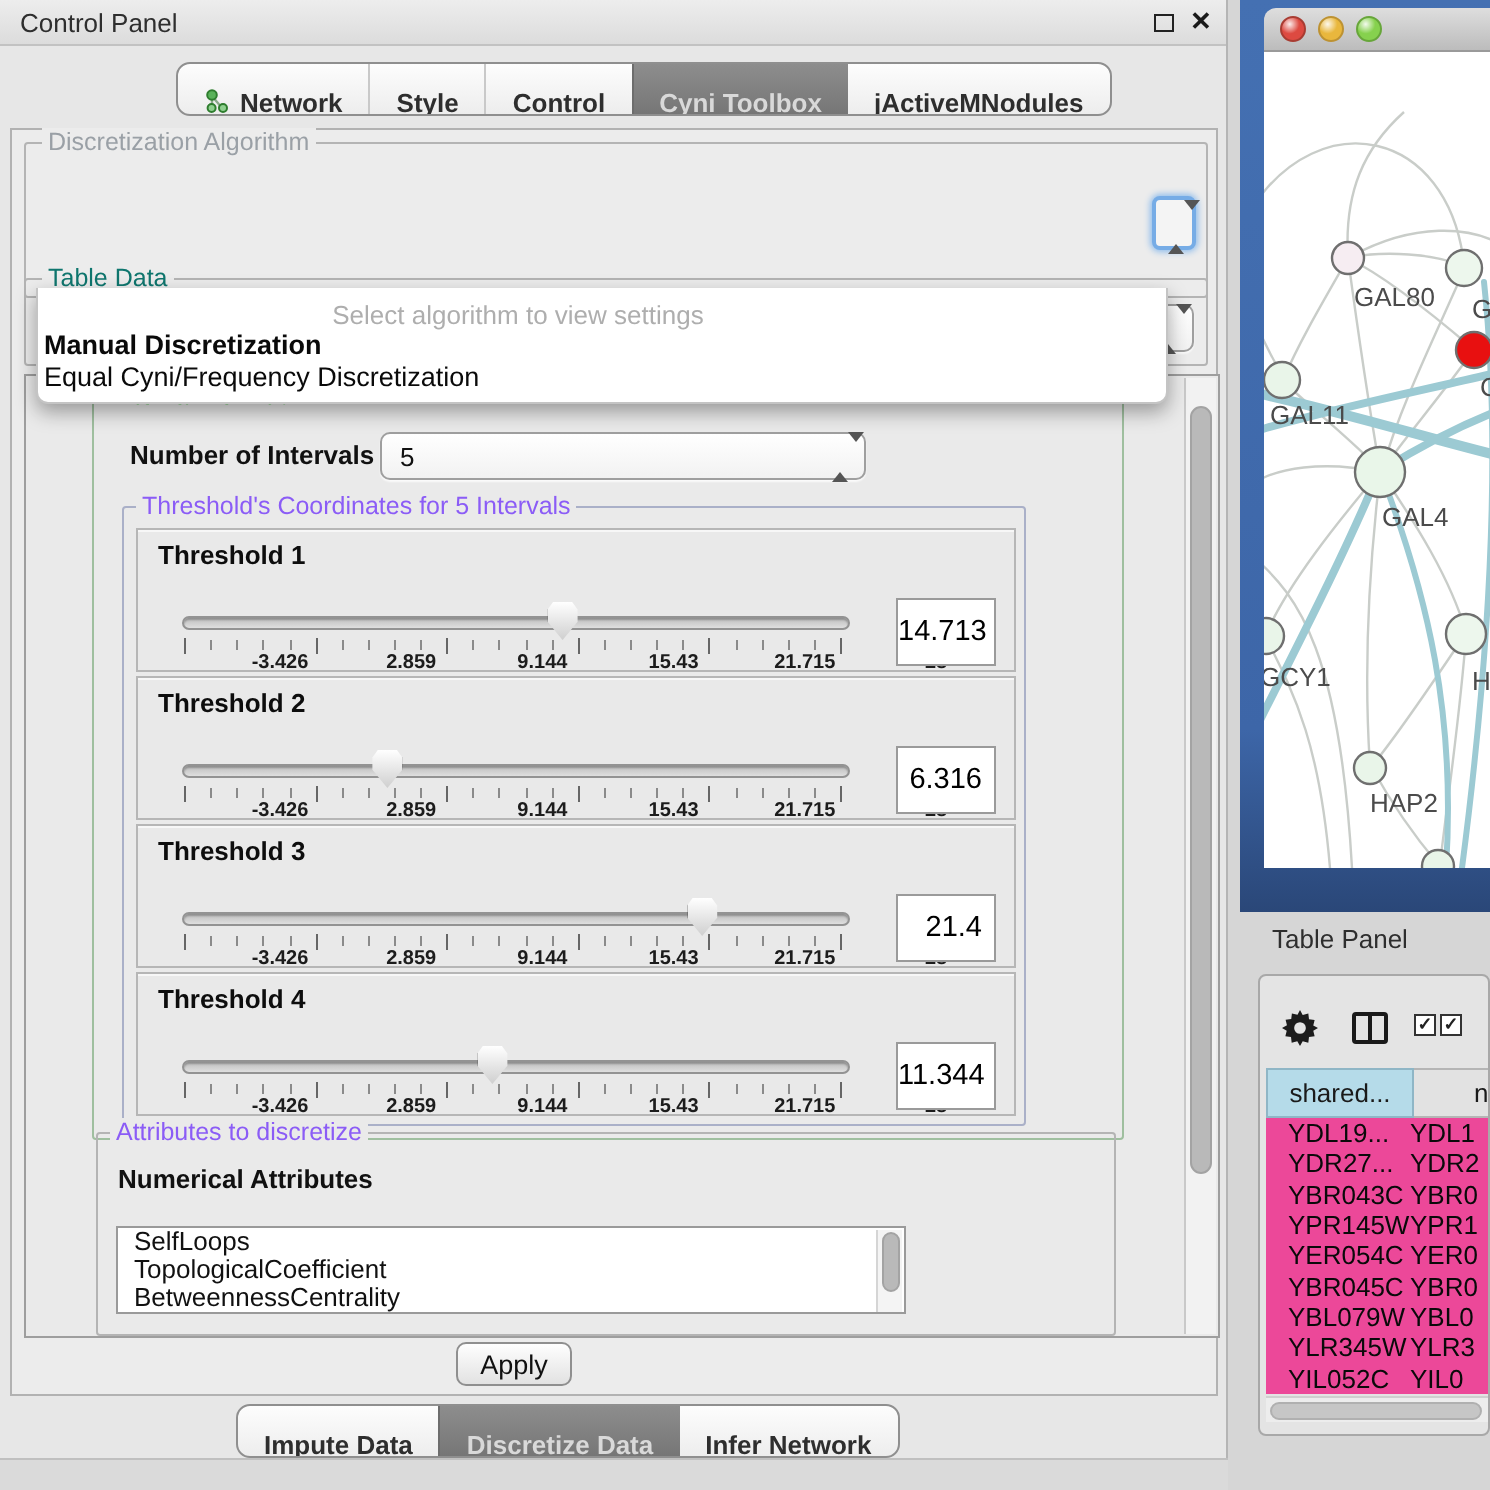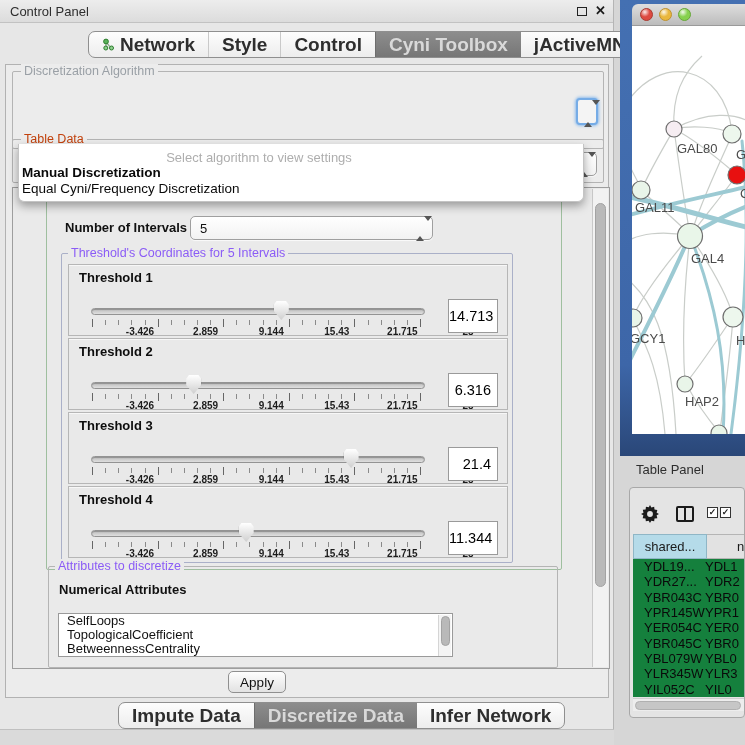--- a/index.html
+++ b/index.html
@@ -11,31 +11,31 @@
   .control-panel { position:absolute; left:0; top:0; width:614px; height:745px;
     background:#e7e7e7; border-right:1px solid #b5b5b5; }
   .titlebar { position:absolute; left:0; top:0; width:100%; height:23px;
     background:linear-gradient(#ededed,#dcdcdc); border-bottom:1px solid #c2c2c2; }
   .titlebar .title { position:absolute; left:10px; top:4px; font-size:13px; color:#2e2e2e; }
   .float-btn { position:absolute; left:577px; top:7px; width:10px; height:9px; border:1.5px solid #222; background:transparent; }
   .close-btn { position:absolute; left:595px; top:3px; font-size:13px; font-weight:bold; color:#1a1a1a; }
 
   .tabgroup { position:absolute; display:flex; height:27px; align-items:stretch;
     background:linear-gradient(#fdfdfd,#ededed); border:1px solid #8f8f8f; border-radius:7px; overflow:hidden; }
-  .tab { display:flex; align-items:center; gap:5px; padding:12px 13px; font-size:19px; font-weight:bold;
+  .tab { display:flex; align-items:flex-start; gap:5px; padding:12px 13px; font-size:13px; font-weight:bold;
     color:#2e2e2e; border-left:1px solid #c9c9c9; white-space:nowrap; }
   .tab:first-child { border-left:none; }
   .tab.sel { background:linear-gradient(#8d8d8d,#767676); color:#d9d9d9; border-left-color:#6d6d6d; }
   .tab.sel + .tab { border-left:none; }
 
   .content-panel { position:absolute; left:5px; top:64px; width:604px; height:634px;
     border:1px solid #b2b2b2; background:#ececec; }
 
   .group { position:absolute; border:1px solid #b4b4b4; border-radius:2px; }
-  .group-label { position:absolute; top:-8px; font-size:12.5px; background:#ececec; padding:0 3px; color:#c2410c; white-space:nowrap; }
+  .group-label { position:absolute; top:-8px; font-size:12.5px; background:#ececec; padding:0 3px; color:#0f766e; white-space:nowrap; }
   .group-label.gray { color:#9aa0a6; }
   .group-label.green { color:#00bb00; background:#eaeaea; }
   .group-label.blue { color:#8b5cf6; background:#eaeaea; }
 
   .combo { position:absolute; height:24px; background:linear-gradient(#ffffff,#f2f2f2);
     border:1px solid #9f9f9f; border-radius:5px; font-size:13px; color:#111;
     display:flex; align-items:center; padding-left:9px; box-shadow:0 1px 1px rgba(255,255,255,.8); }
   .spin { position:absolute; right:7px; top:4px; width:9px; }
   .spin .u { width:0; height:0; border-left:4px solid transparent; border-right:4px solid transparent; border-bottom:5px solid #555; margin-bottom:3px; }
   .spin .d { width:0; height:0; border-left:4px solid transparent; border-right:4px solid transparent; border-top:5px solid #555; }
@@ -99,21 +99,21 @@
   .tp-gear { position:absolute; left:11px; top:17px; }
   .tp-col { position:absolute; left:46px; top:18px; width:18px; height:16px; border:2px solid #1a1a1a; border-radius:2px; }
   .tp-col::after { content:""; position:absolute; left:6px; top:0; width:2px; height:12px; background:#1a1a1a; }
   .tp-check { position:absolute; top:19px; width:11px; height:11px; border:1.5px solid #333; background:#fff;
     font-size:9px; line-height:9px; font-weight:bold; color:#222; text-align:center; }
   .tp-header { position:absolute; left:3px; top:46px; width:113px; height:25px; display:flex; }
   .tp-h1 { width:74px; height:25px; background:#b5dbe9; border:1px solid #8fb6c6; font-size:13px; color:#1a1a1a;
     display:flex; align-items:center; justify-content:center; }
   .tp-h2 { width:39px; height:25px; background:#e2e2e2; border:1px solid #b5b5b5; border-left:none; font-size:13px; color:#1a1a1a;
     display:flex; align-items:center; padding-left:30px; overflow:hidden; }
-  .tp-rows { position:absolute; left:3px; top:71px; width:113px; height:138px; background:#15803d; overflow:hidden; }
+  .tp-rows { position:absolute; left:3px; top:71px; width:113px; height:138px; background:#ec4899; overflow:hidden; }
   .tp-row { height:15.33px; line-height:15.33px; font-size:13px; color:#0a0a0a; white-space:nowrap; }
   .tp-row .c1 { display:inline-block; padding-left:11px; width:72px; overflow:hidden; }
   .tp-row .c2 { display:inline-block; overflow:hidden; }
   .tp-hscroll { position:absolute; left:3px; top:210px; width:113px; height:13px; background:#ededed; border-top:1px solid #cfcfcf; }
   .tp-hscroll .t { position:absolute; left:2px; top:1.5px; width:106px; height:9px; background:#c6c6c6; border:1px solid #b0b0b0; border-radius:5px; }
 
   svg text { font-family:"Liberation Sans",sans-serif; }
 </style>
 </head>
 <body>

